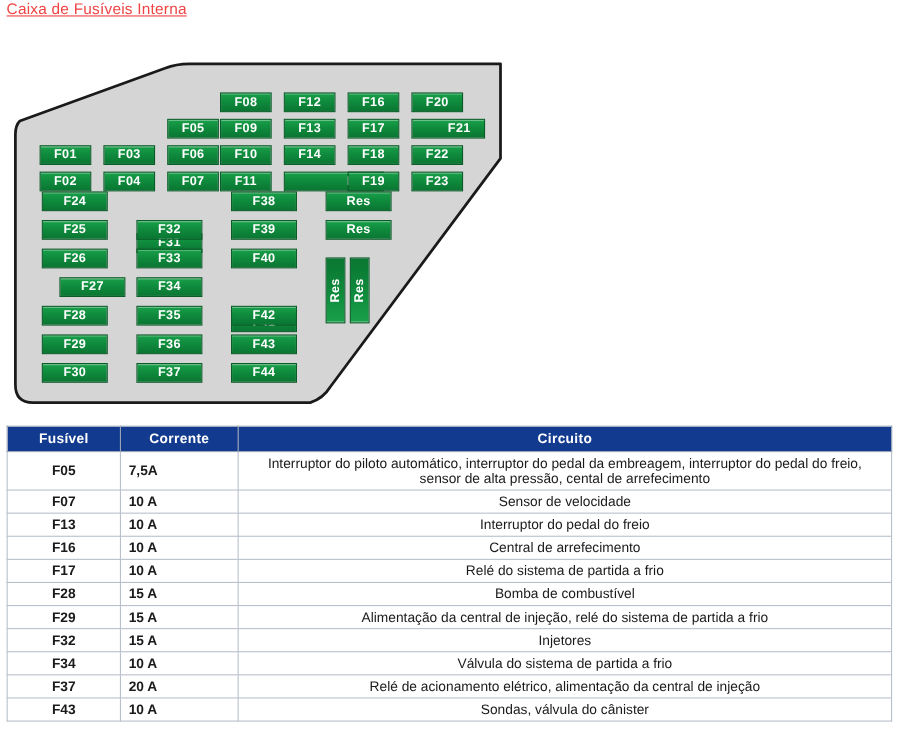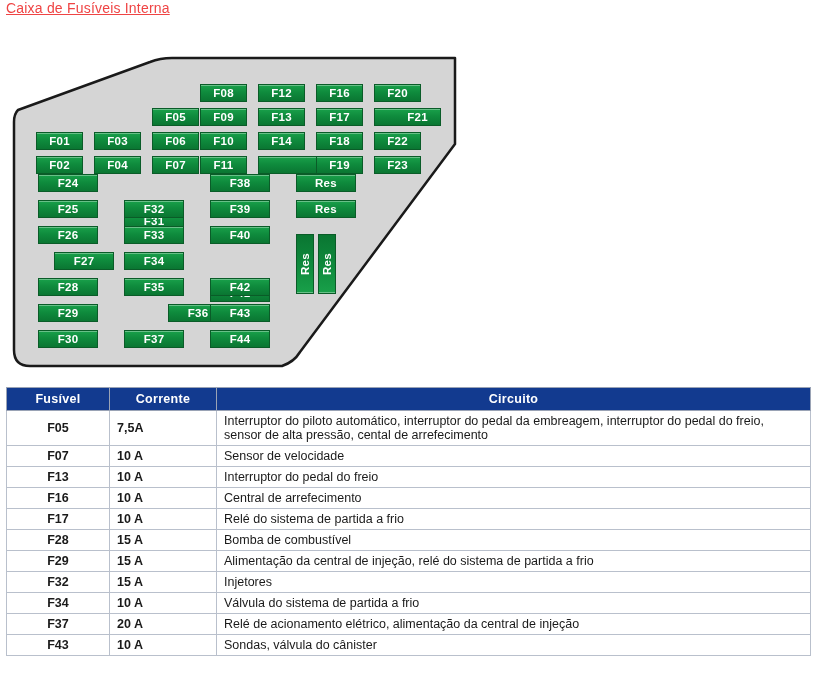--- a/index.html
+++ b/index.html
@@ -92,21 +92,21 @@
     width: 88px;
     text-align: center;
     font-weight: bold;
   }
   #fuse-table td.col-cur {
     width: 92px;
     text-align: left;
     font-weight: bold;
   }
   #fuse-table td.col-cir {
-    text-align: left;
+    text-align: center;
   }
   #fuse-table tr td { background: #ffffff; }
 </style>
 </head>
 <body>
 
 <div id="page-title">Caixa de Fusíveis Interna</div>
 
 <div id="diagram">
   <svg width="500" height="355" viewBox="0 0 500 355">
@@ -156,21 +156,21 @@
   <div class="fuse wide" style="left:54px; top:230px;">F27</div>
   <div class="fuse wide" style="left:38px; top:256px;">F28</div>
   <div class="fuse wide" style="left:38px; top:282px;">F29</div>
   <div class="fuse wide" style="left:38px; top:308px;">F30</div>
 
   <div class="fuse wide" style="left:124px; top:152px;margin-top:38px;">F31</div>
   <div class="fuse wide" style="left:124px; top:178px;">F32</div>
   <div class="fuse wide" style="left:124px; top:204px;">F33</div>
   <div class="fuse wide" style="left:124px; top:230px;">F34</div>
   <div class="fuse wide" style="left:124px; top:256px;">F35</div>
-  <div class="fuse wide" style="left:124px; top:282px;margin-left:44px;">F36</div>
+  <div class="fuse wide" style="left:124px; top:282px;">F36</div>
   <div class="fuse wide" style="left:124px; top:308px;">F37</div>
 
   <div class="fuse wide" style="left:210px; top:152px;">F38</div>
   <div class="fuse wide" style="left:210px; top:178px;">F39</div>
   <div class="fuse wide" style="left:210px; top:204px;">F40</div>
   <div class="fuse wide" style="left:210px; top:230px;margin-top:32px;">F41</div>
   <div class="fuse wide" style="left:210px; top:256px;">F42</div>
   <div class="fuse wide" style="left:210px; top:282px;">F43</div>
   <div class="fuse wide" style="left:210px; top:308px;">F44</div>
 

